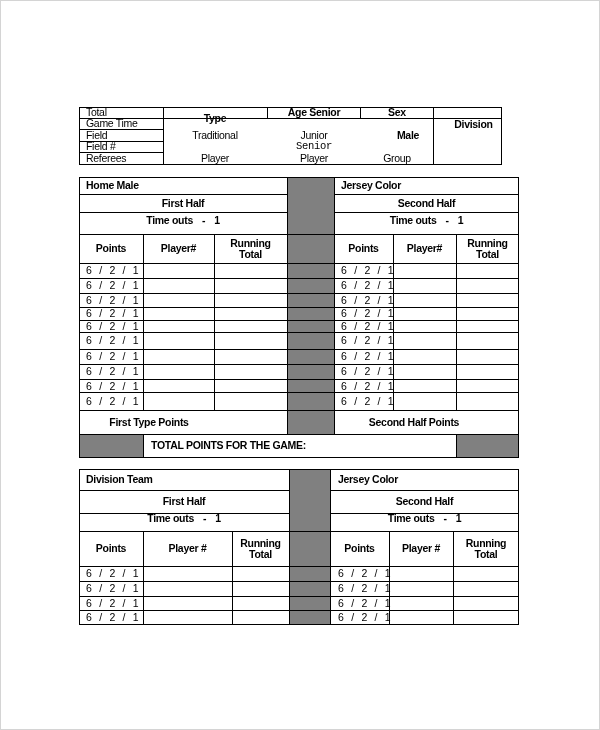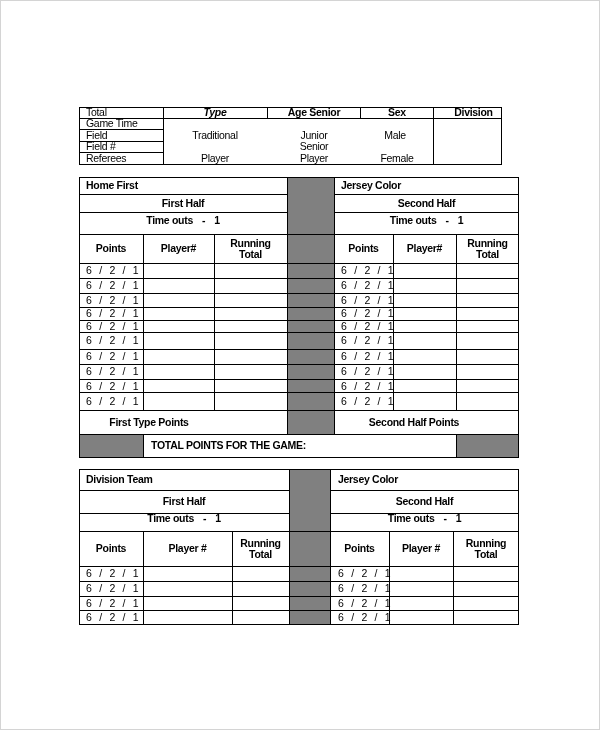--- a/index.html
+++ b/index.html
@@ -36,32 +36,32 @@
   <div class="vl" style="left:267px;top:107px;height:11px;"></div>
   <div class="vl" style="left:360px;top:107px;height:11px;"></div>
   <div class="vl" style="left:433px;top:107px;height:58px;"></div>
 
   <span class="t" style="left:86px;top:107px;">Total</span>
   <span class="t" style="left:86px;top:118px;">Game Time</span>
   <span class="t" style="left:86px;top:130px;">Field</span>
   <span class="t" style="left:86px;top:141px;">Field #</span>
   <span class="t" style="left:86px;top:153px;">Referees</span>
 
-  <span class="t b c" style="left:215px;top:107px;font-style:italic;">Type</span>
+  <span class="t b c" style="left:215px;top:113px;">Type</span>
   <span class="t b c" style="left:314px;top:107px;">Age Senior</span>
   <span class="t b c" style="left:397px;top:107px;">Sex</span>
-  <span class="t b c" style="left:467px;top:107px;padding-left:13px;">Division</span>
+  <span class="t b c" style="left:467px;top:119px;padding-left:13px;">Division</span>
 
   <span class="t c" style="left:215px;top:130px;">Traditional</span>
   <span class="t c" style="left:215px;top:153px;">Player</span>
   <span class="t c" style="left:314px;top:130px;">Junior</span>
-  <span class="t c" style="left:314px;top:141px;">Senior</span>
+  <span class="t c" style="left:314px;top:141px;font-family:Liberation Mono, monospace;">Senior</span>
   <span class="t c" style="left:314px;top:153px;">Player</span>
-  <span class="t c" style="left:395px;top:130px;">Male</span>
-  <span class="t c" style="left:397px;top:153px;">Female</span>
+  <span class="t c" style="left:408px;top:130px;font-weight:bold;">Male</span>
+  <span class="t c" style="left:397px;top:153px;">Group</span>
 </div>
 
 <div>
 
   <div class="gray" style="left:287px;top:177px;width:47px;height:257px;"></div>
   <div class="gray" style="left:79px;top:434px;width:64px;height:23px;"></div>
   <div class="gray" style="left:456px;top:434px;width:62px;height:23px;"></div>
 
   <div class="abs" style="left:79px;top:177px;width:440px;height:281px;border:1px solid #000;"></div>
 
@@ -85,21 +85,21 @@
 
   <div class="vl" style="left:287px;top:177px;height:257px;"></div>
   <div class="vl" style="left:334px;top:177px;height:257px;"></div>
   <div class="vl" style="left:143px;top:234px;height:176px;"></div>
   <div class="vl" style="left:214px;top:234px;height:176px;"></div>
   <div class="vl" style="left:393px;top:234px;height:176px;"></div>
   <div class="vl" style="left:456px;top:234px;height:176px;"></div>
   <div class="vl" style="left:143px;top:434px;height:23px;"></div>
   <div class="vl" style="left:456px;top:434px;height:23px;"></div>
 
-  <span class="t b" style="left:86px;top:180px;">Home First</span>
+  <span class="t b" style="left:86px;top:180px;">Home Male</span>
   <span class="t b" style="left:341px;top:180px;">Jersey Color</span>
   <div class="cell b" style="left:79px;top:194px;width:208px;height:18px;">First Half</div>
   <div class="cell b" style="left:334px;top:194px;width:185px;height:18px;">Second Half</div>
 
   <div class="cell b" style="left:79px;top:212px;width:208px;height:16px;gap:9px;">
     <span>Time outs</span>
     <span>-</span>
     <span>1</span>
   </div>
   <div class="cell b" style="left:334px;top:212px;width:185px;height:16px;gap:9px;">

